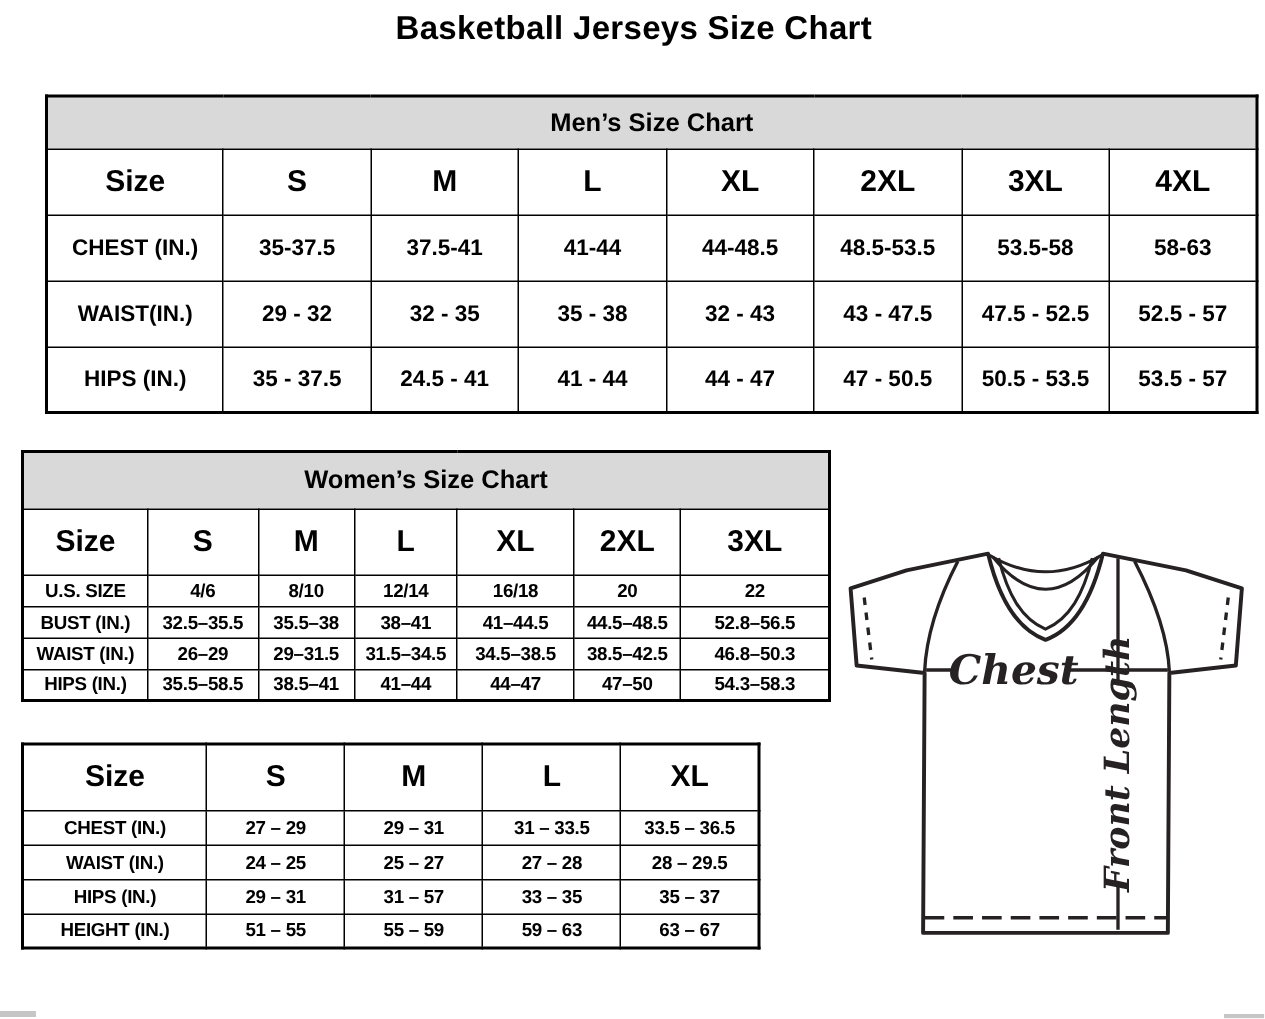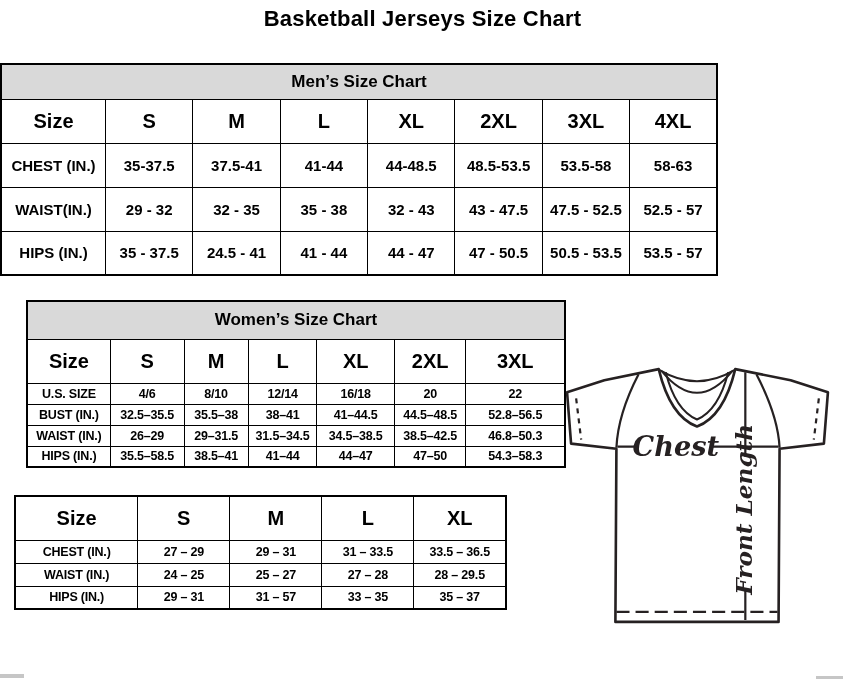--- a/index.html
+++ b/index.html
@@ -12,27 +12,27 @@
     position:absolute; top:6px; left:0; width:812px; text-align:center;
     font-size:22px; font-weight:bold; letter-spacing:0.2px;padding-left:33px;
   }
   table.szt { position:absolute; border-collapse:collapse; table-layout:fixed; border:2px solid #000; background:#fff; }
   table.szt th, table.szt td {
     border:1px solid #000; text-align:center; vertical-align:middle; padding:0;
   }
   .cap { background:#d9d9d9; font-size:17px; font-weight:bold; }
   .hdr { font-size:20px; font-weight:bold; }
   
-  #men { left:0; top:63px; width:718px;border-radius:26px; }
+  #men { left:30px; top:63px; width:809px;border-radius:26px; }
   #men .cap-row { height:35px; }
   #men .hdr-row { height:44px; }
   #men .data-row { height:44px; }
   #men td { font-size:15px; font-weight:bold; }
   
-  #women { left:14px; top:300px; width:540px;margin-left:12px; }
+  #women { left:14px; top:300px; width:540px; }
   #women .cap-row { height:38px; }
   #women .hdr-row { height:44px; }
   #women .data-row { height:21px; }
   #women td { font-size:12.5px; font-weight:bold; letter-spacing:-0.2px; }
   
   #youth { left:14px; top:495px; width:493px; }
   #youth .cap-row { height:38px; }
   #youth .hdr-row { height:44px; }
   #youth .data-row { height:23px; }
   #youth td { font-size:12.5px; font-weight:bold; letter-spacing:-0.2px; }
@@ -201,20 +201,27 @@
         <td>27 – 28</td>
         <td>28 – 29.5</td>
       </tr>
       <tr class="data-row">
         <td>HIPS (IN.)</td>
         <td>29 – 31</td>
         <td>31 – 57</td>
         <td>33 – 35</td>
         <td>35 – 37</td>
       </tr>
+      <tr class="data-row">
+        <td>HEIGHT (IN.)</td>
+        <td>51 – 55</td>
+        <td>55 – 59</td>
+        <td>59 – 63</td>
+        <td>63 – 67</td>
+      </tr>
     </tbody>
   </table>
 
   <svg id="jersey" viewBox="0 0 280 270" xmlns="http://www.w3.org/2000/svg">
     <g fill="none" stroke="#262122" stroke-linejoin="round" stroke-linecap="butt">
 
       <path stroke-width="2.6" d="M100,13 L46,24 L9,36 L13,87 L58,92 L57,264 L219,264 L220,92 L264,87 L268,36 L231,24 L176,13
                C169,42 157,63 138,70 C119,63 107,42 100,13 Z"></path>
 
       <path stroke-width="2" d="M101,14 Q138,36 175,14"></path>

